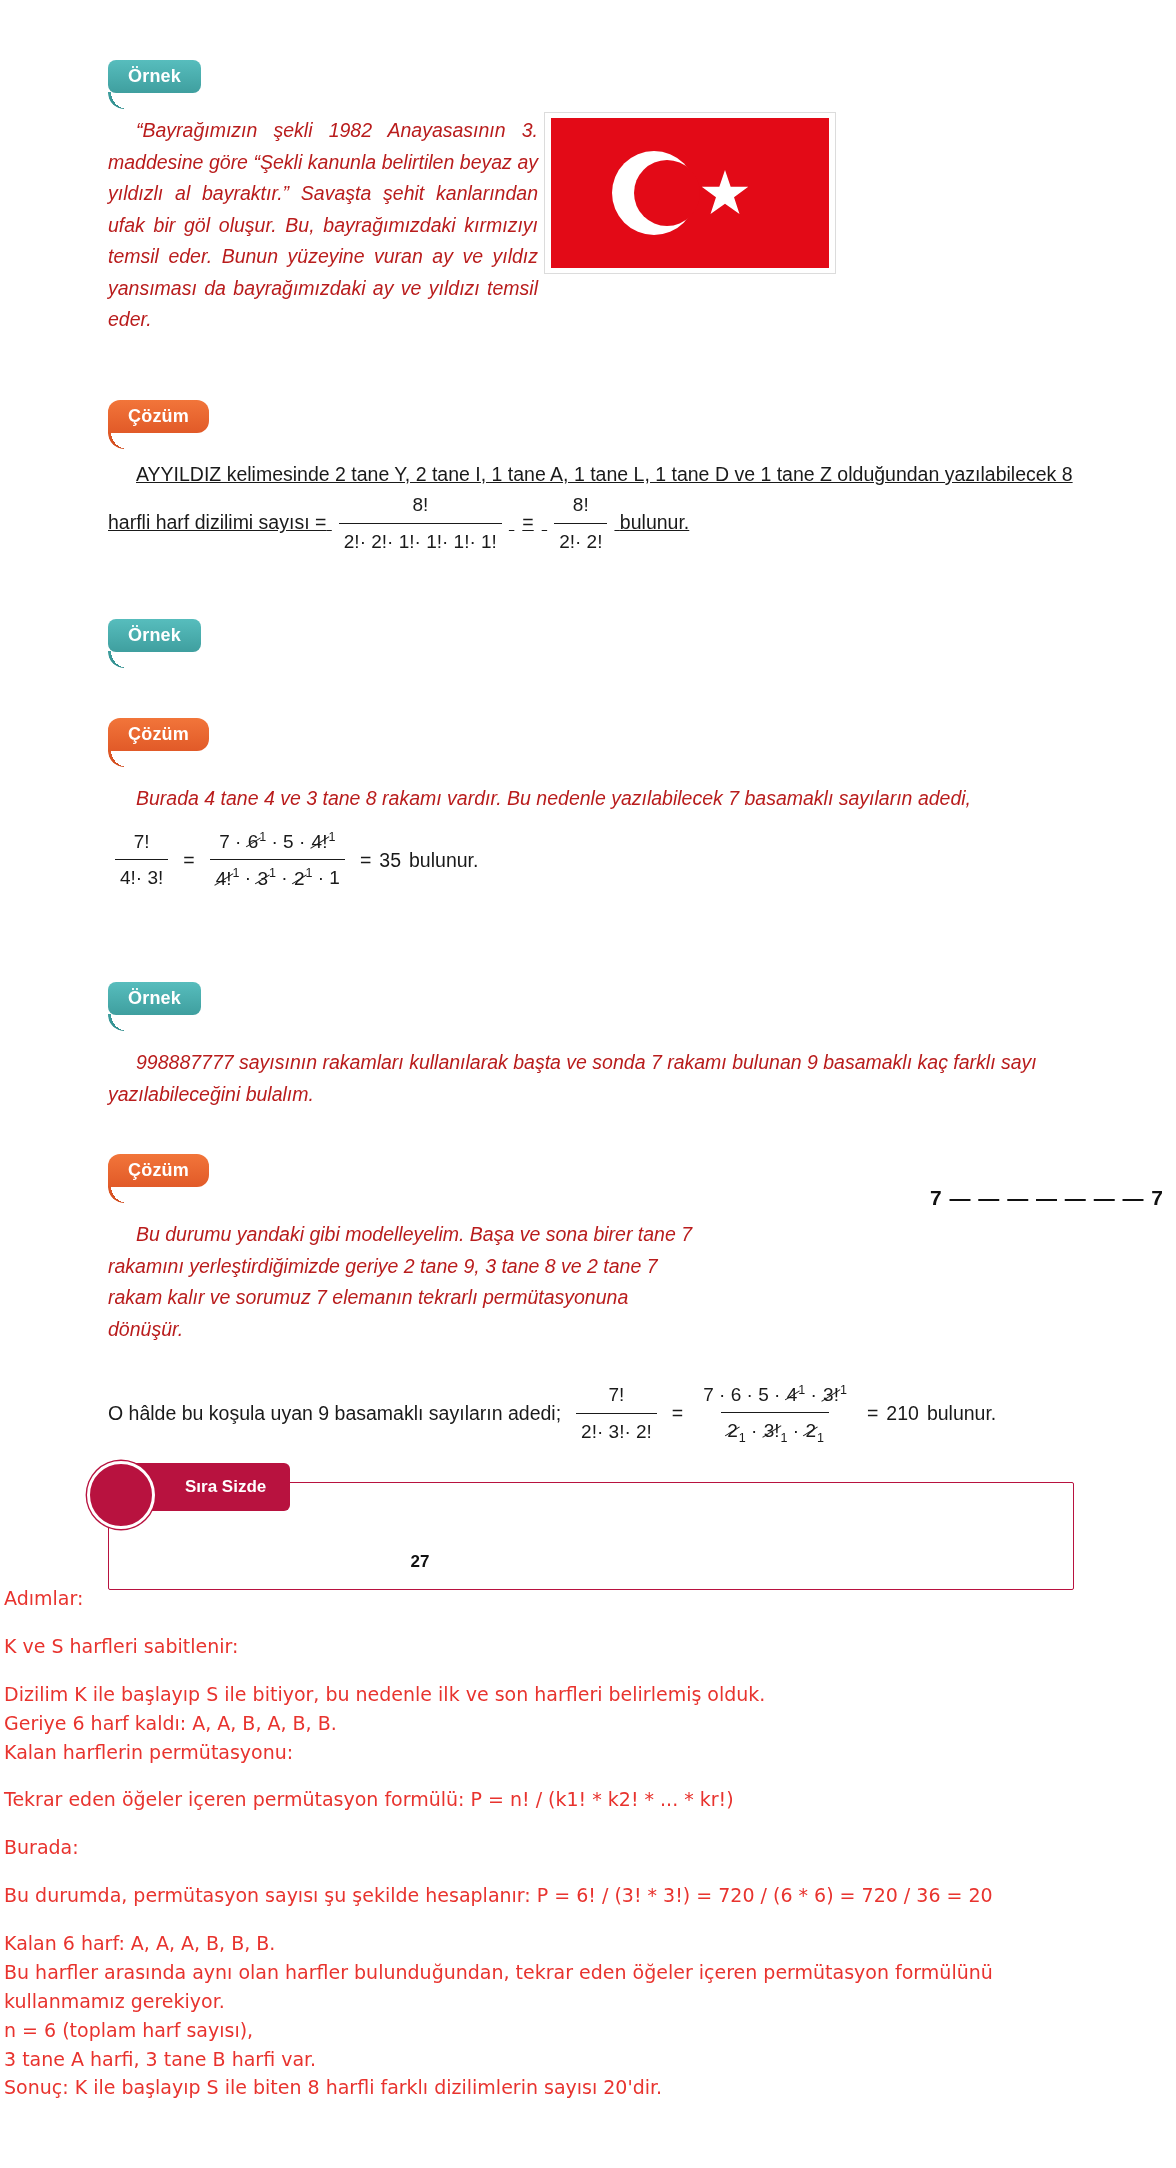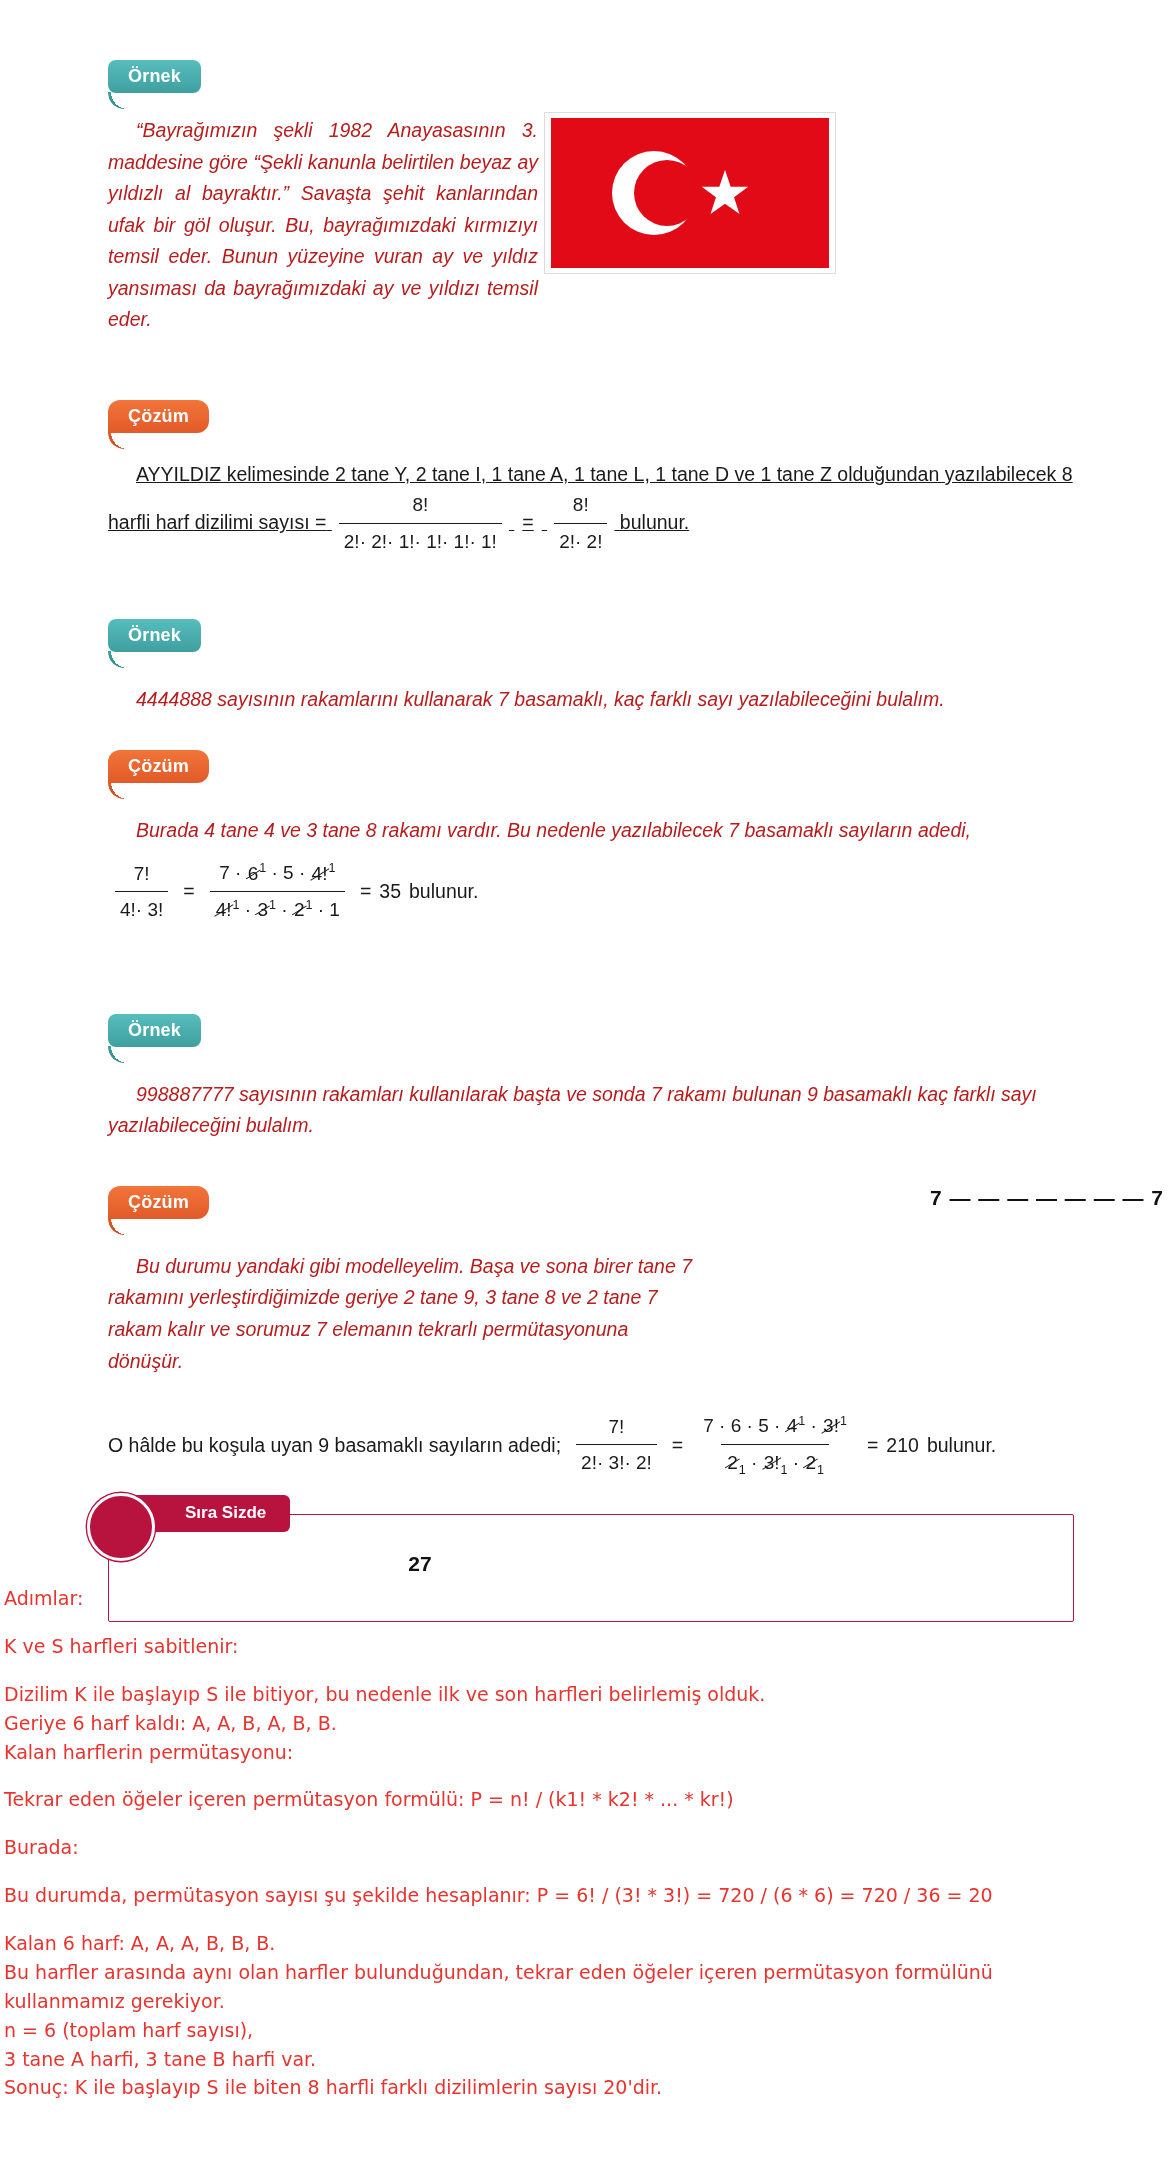--- a/index.html
+++ b/index.html
@@ -176,21 +176,21 @@
     border:1.6px solid #b8123f;
     border-radius:2px;
     min-height:108px;
     padding:54px 34px 26px 34px;
     box-sizing:border-box;
   }
   .sira-tab{
     position:absolute;
     left:-2px;
     top:-20px;
-    height:37px;
+    height:48px;
     background:#b8123f;
     color:#fff;
     font-size:17px;
     font-weight:bold;
     display:flex;
     align-items:center;
     padding:0 24px 0 78px;
     border-radius:0 6px 6px 0;
     box-sizing:border-box;
   }
@@ -211,21 +211,21 @@
     line-height:1.62;
     color:#181818;
   }
 
   
   .pageno{
     position:absolute;
     left:0; right:0;
     top:1552px;
     text-align:center;
-    font-size:21px;
+    font-size:17px;
     font-weight:bold;
     color:#111;
     width:840px;
   }
 
   
   .answer{
     position:absolute;
     left:4px;
     top:1584px;
@@ -280,21 +280,20 @@
           <span>bulunur.</span>
         </span>
       </div>
     </div>
 
     <div style="height:62px"></div>
 
     <div class="block">
       <div class="tag tag-ornek">Örnek</div>
       <div style="height:32px"></div>
-      <p class="para"><span class="indent"></span><span>4444888 sayısının rakamlarını kullanarak 7 basamaklı, kaç farklı sayı yazılabileceğini bulalım.</span></p>
     </div>
 
     <div style="height:34px"></div>
 
     <div class="block">
       <div class="tag tag-cozum">Çözüm</div>
       <div style="height:32px"></div>
       <p class="para"><span class="indent"></span><span>Burada 4 tane 4 ve 3 tane 8 rakamı vardır. Bu nedenle yazılabilecek 7 basamaklı sayıların adedi,</span></p>
       <div style="height:12px"></div>
       <div class="mathline">

